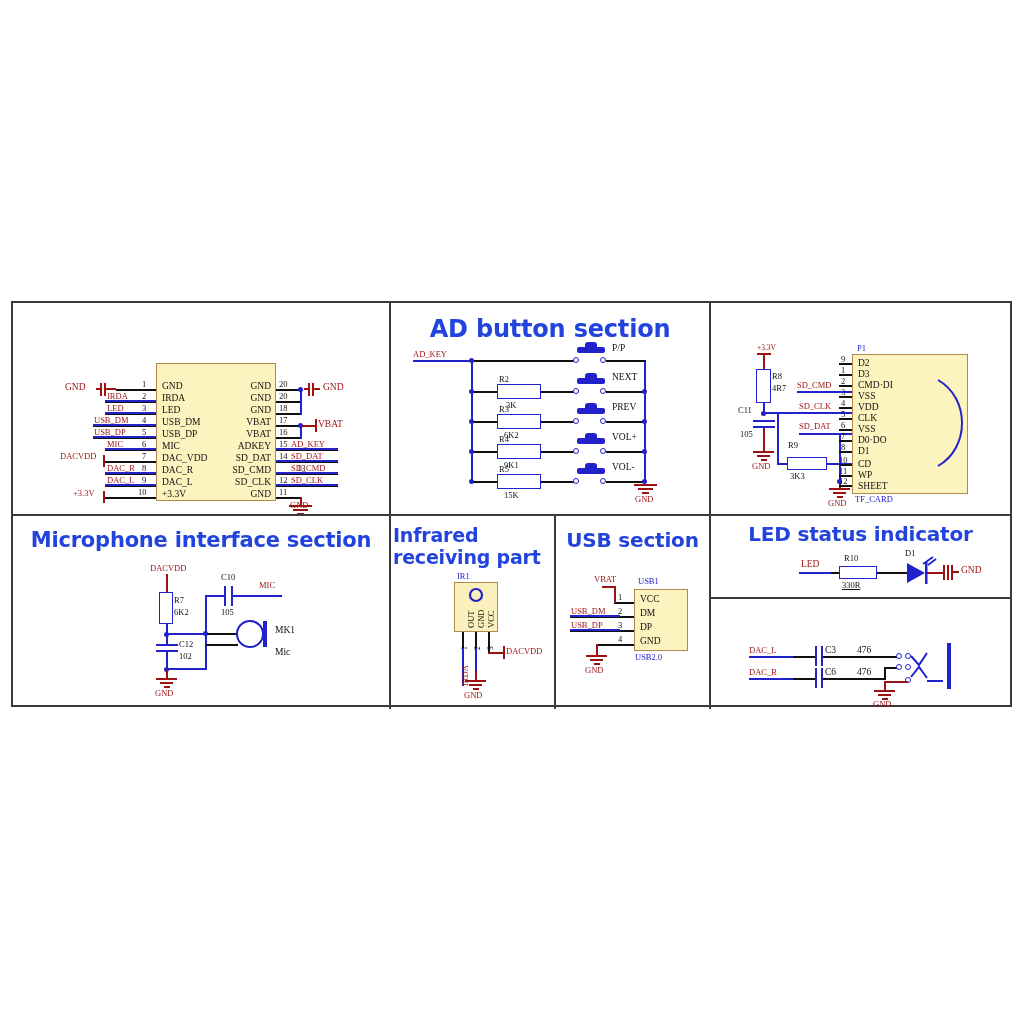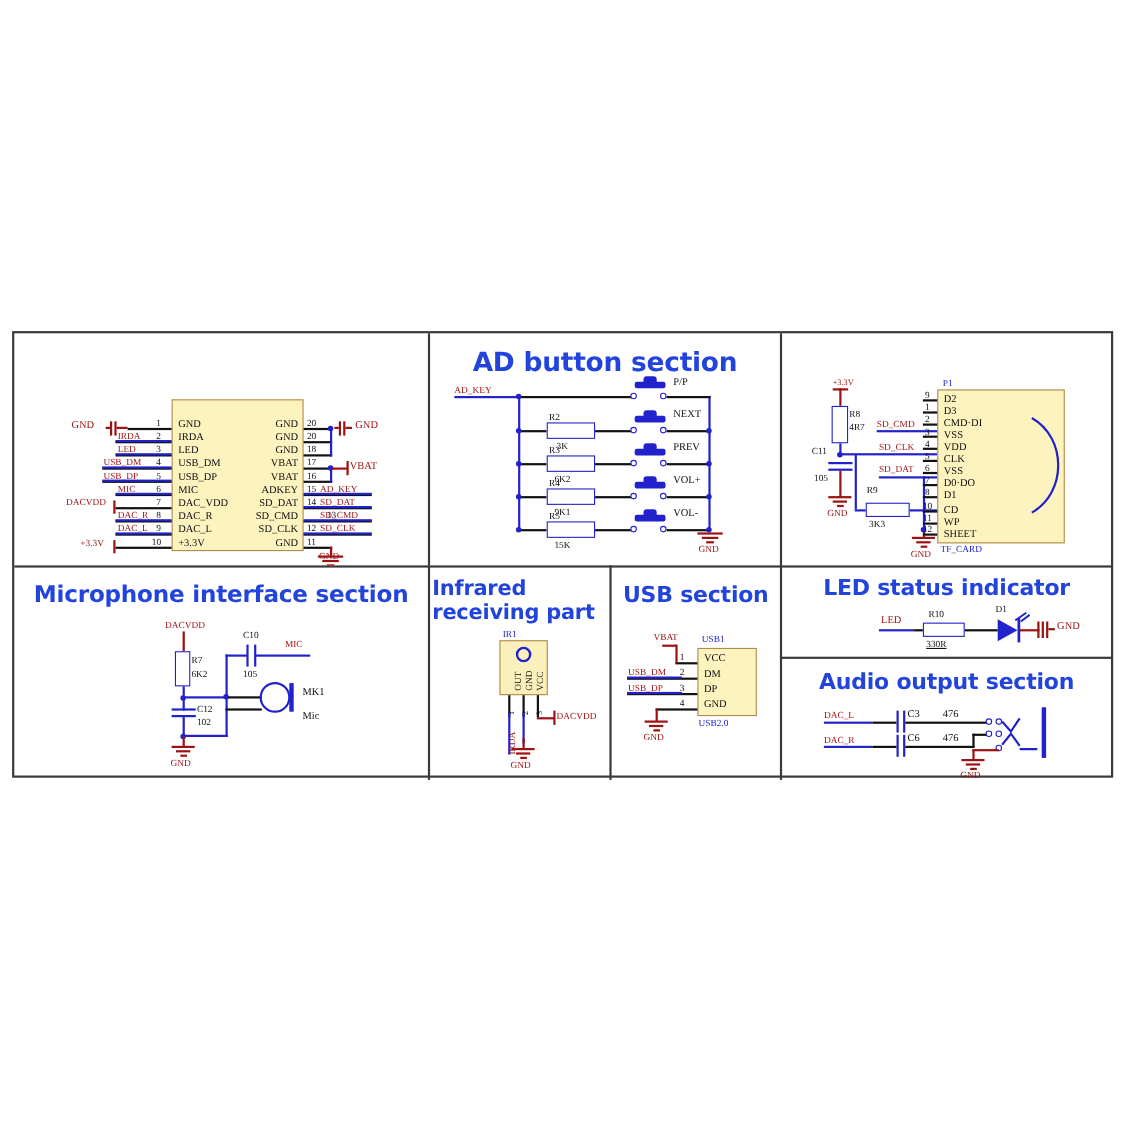--- a/index.html
+++ b/index.html
@@ -518,21 +518,20 @@
       <div class="gnd" style="left:232px;top:49px;">
         <i style="left:0;top:0;width:2px;height:15px;"></i>
         <i style="left:4px;top:0;width:2px;height:15px;"></i>
         <i style="left:8px;top:0;width:2px;height:15px;"></i>
         <i style="left:10px;top:6px;width:6px;height:2px;"></i>
       </div>
       <div class="lbl s9 red" style="left:250px;top:50px;">GND</div>
     </div>
 
     <div class="panel" style="left:698px;top:296px;width:299px;height:110px;">
-      <div class="ptitle" style="top:8px;font-size:20px;">Audio output section</div>
 
       <div class="lbl s8 red" style="left:38px;top:47px;">DAC_L</div>
       <div class="w hw" style="left:38px;top:57px;width:44px;"></div>
       <div class="wb hw" style="left:82px;top:57px;width:22px;"></div>
       <div class="capb" style="left:104px;top:47px;width:2px;height:20px;"></div>
       <div class="capb" style="left:110px;top:47px;width:2px;height:20px;"></div>
       <div class="lbl s9 blk" style="left:114px;top:47px;">C3</div>
       <div class="lbl s9 blk" style="left:146px;top:47px;">476</div>
       <div class="wb hw" style="left:112px;top:57px;width:75px;"></div>
 

